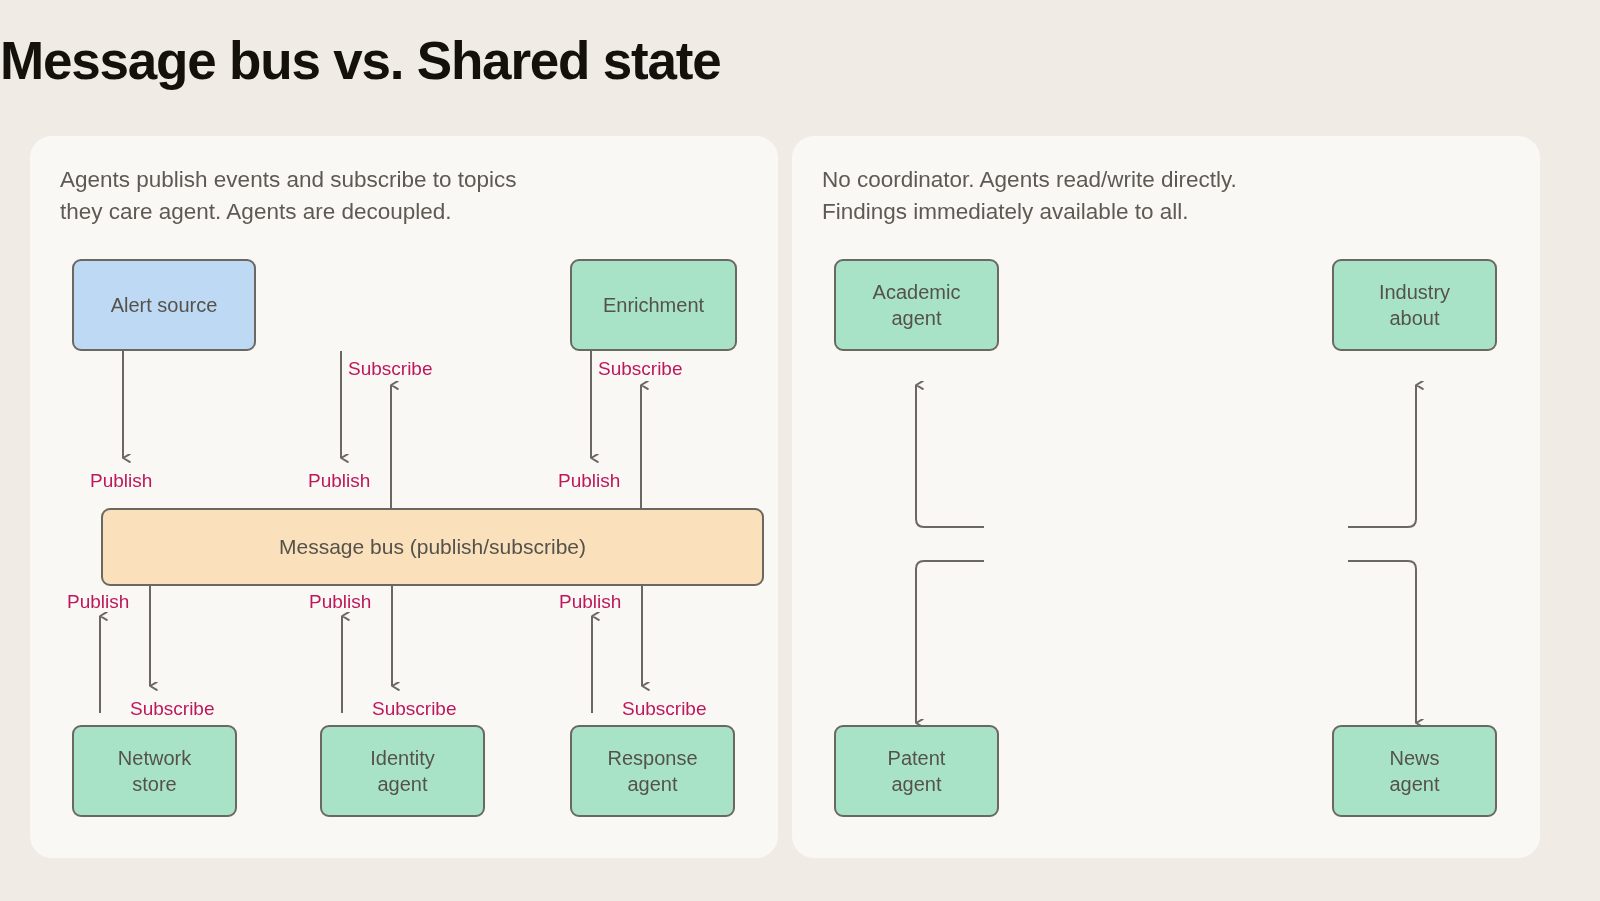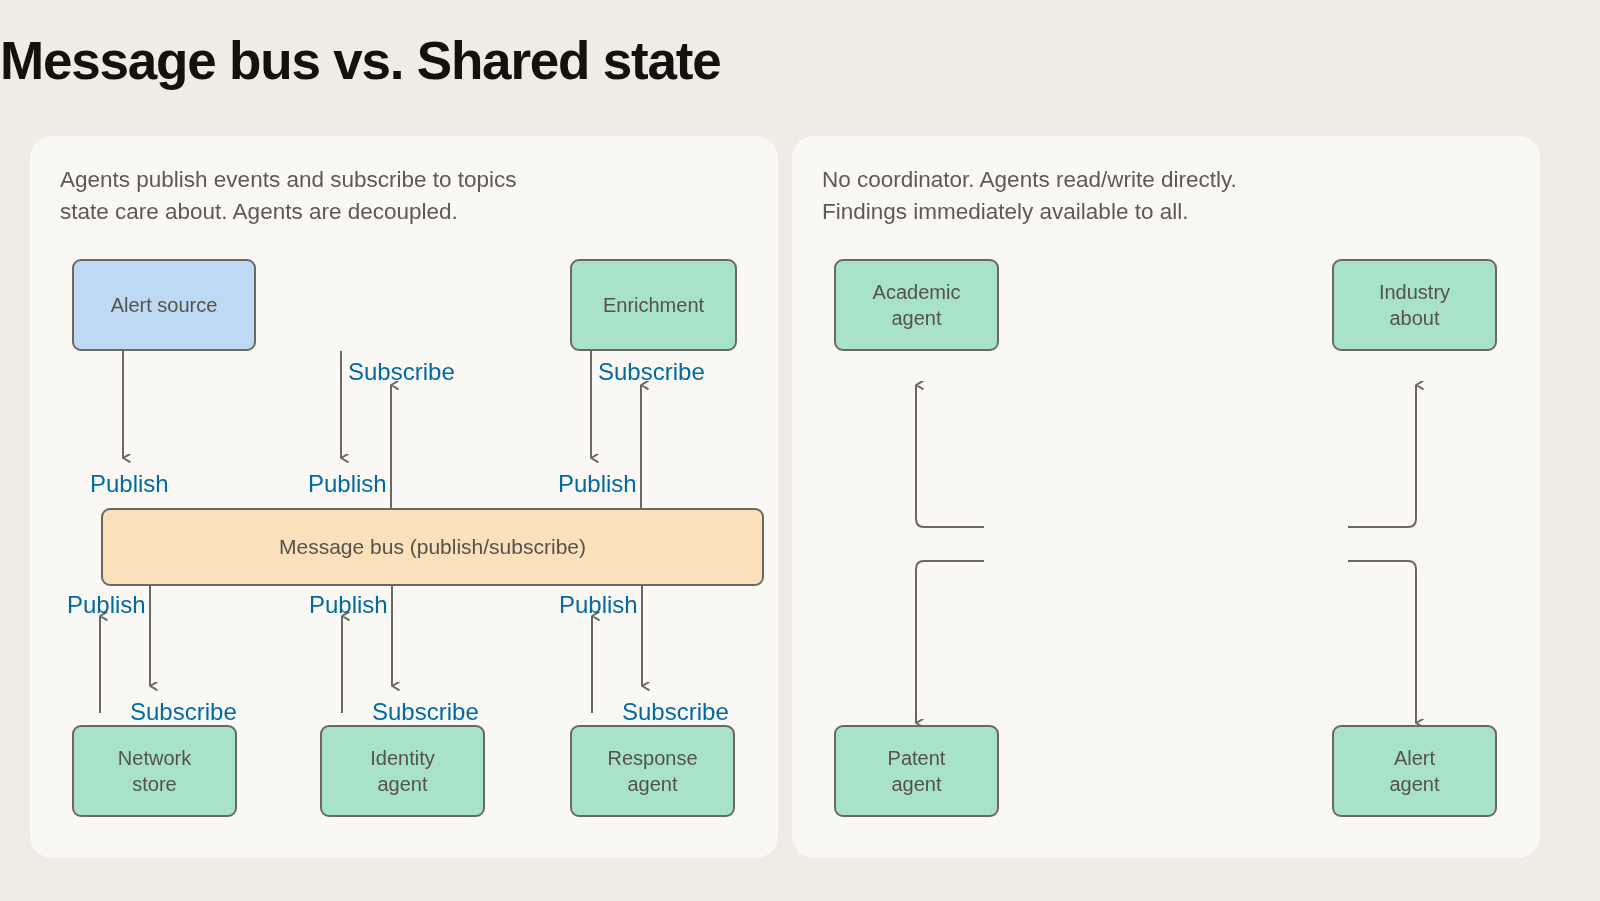--- a/index.html
+++ b/index.html
@@ -64,22 +64,22 @@
     color: #55524c;
     white-space: pre-line;
   }
   .node-green  { background: #a8e3c8; }
   .node-blue   { background: #bdd9f4; }
   .node-orange { background: #fae0bb; }
   .node-store  { background: #efece5; }
 
   .edge-label {
     position: absolute;
-    font-size: 24px;
-    color: #0369a1;
+    font-size: 19px;
+    color: #be185d;
     white-space: nowrap;
   }
 
   svg.wires {
     position: absolute;
     left: 0;
     top: 0;
     width: 748px;
     height: 722px;
     overflow: visible;
@@ -112,21 +112,21 @@
 </head>
 <body>
 
 <div id="root">
 
   <div class="page-title">Message bus vs. Shared state</div>
 
   <div class="panel" id="panel-left">
 
     <div class="panel-desc">Agents publish events and subscribe to topics
-state care about. Agents are decoupled.</div>
+they care agent. Agents are decoupled.</div>
 
     <svg class="wires">
       <defs>
         <marker id="arrL" markerWidth="9" markerHeight="9" refX="4.5" refY="7.6" orient="auto" markerUnits="userSpaceOnUse">
           <path d="M0.6,0.9 L4.5,7.4 L8.4,0.9" stroke="#6b6862" stroke-width="2" fill="none" stroke-linecap="round" stroke-linejoin="round"></path>
         </marker>
         <marker id="arrLup" markerWidth="9" markerHeight="9" refX="4.5" refY="1.4" orient="auto" markerUnits="userSpaceOnUse">
           <path d="M0.6,8.1 L4.5,1.6 L8.4,8.1" stroke="#6b6862" stroke-width="2" fill="none" stroke-linecap="round" stroke-linejoin="round"></path>
         </marker>
       </defs>
@@ -202,17 +202,17 @@
     </svg>
 
     <div class="node node-green" style="left:42px;  top:123px; width:165px; height:92px;">Academic
 agent</div>
     <div class="node node-green" style="left:540px; top:123px; width:165px; height:92px;">Industry
 about</div>
 
 
     <div class="node node-green" style="left:42px;  top:589px; width:165px; height:92px;">Patent
 agent</div>
-    <div class="node node-green" style="left:540px; top:589px; width:165px; height:92px;">Alert
+    <div class="node node-green" style="left:540px; top:589px; width:165px; height:92px;">News
 agent</div>
   </div>
 
 </div>
 
 </body></html>

